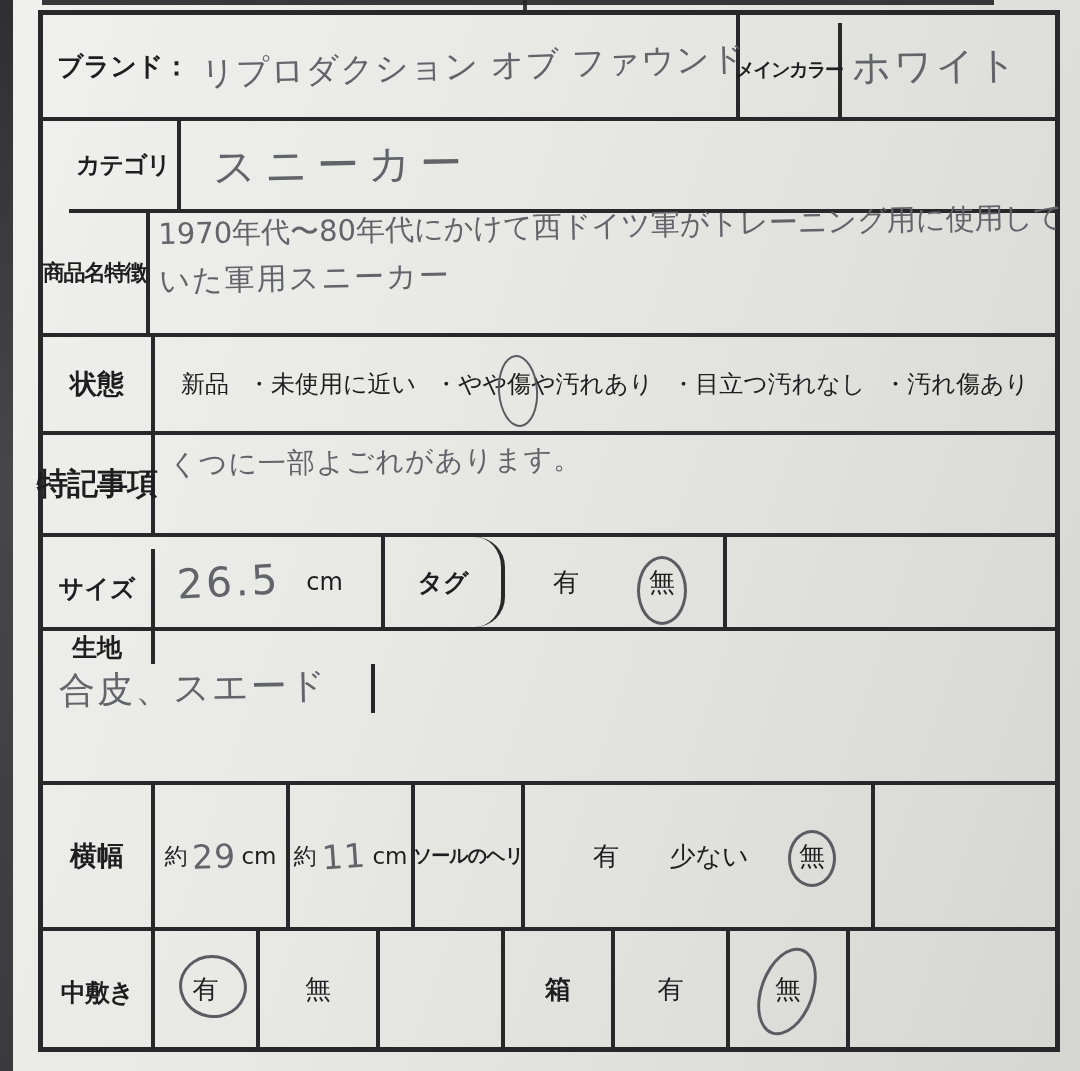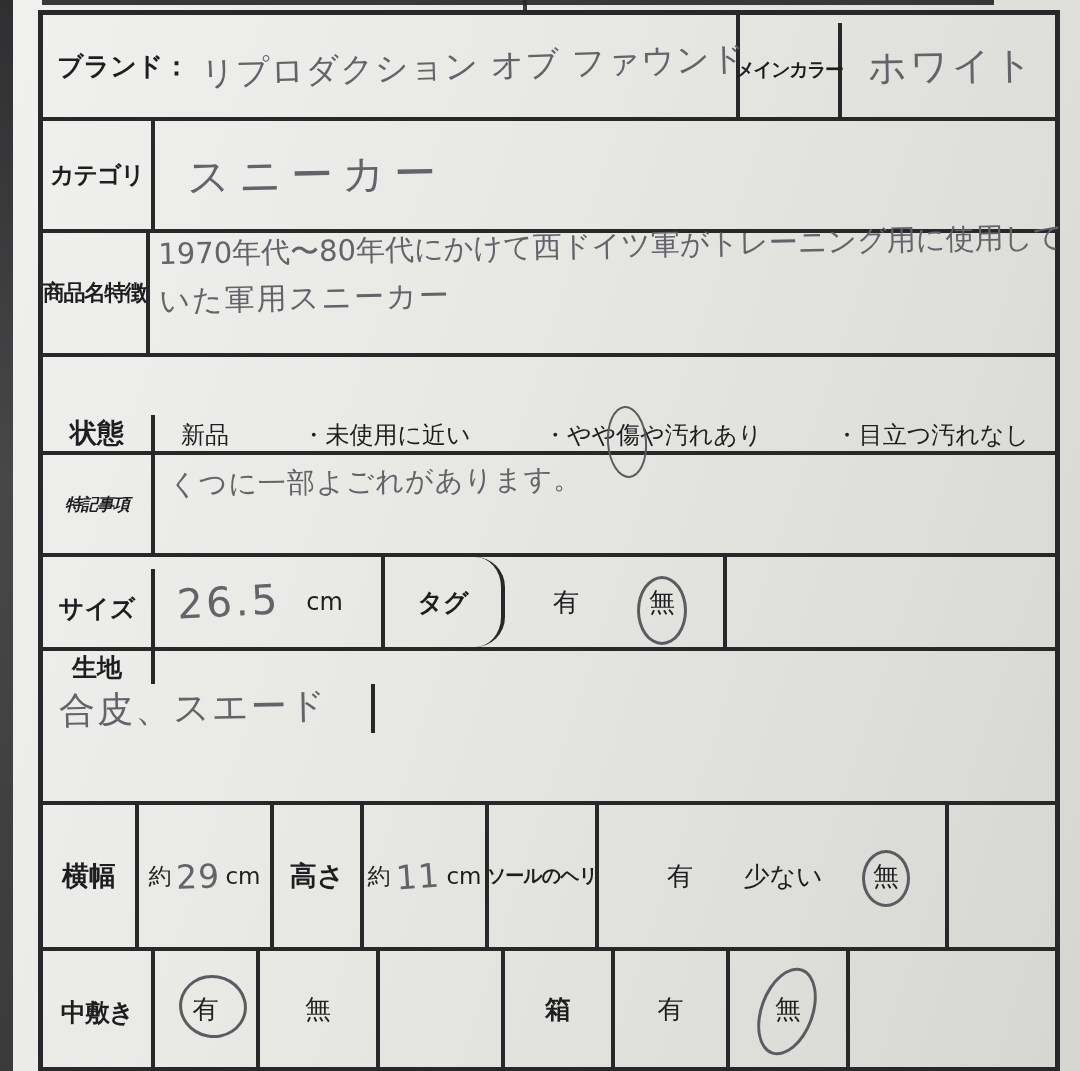--- a/index.html
+++ b/index.html
@@ -51,63 +51,64 @@
 <div class="sheet">
 
   <div class="row" style="height:106px;">
     <div class="cell" style="width:697px;padding-left:14px;">
       <span class="pr" style="font-weight:bold;font-size:26px;white-space:nowrap;">ブランド：</span>
       <span class="hw" style="font-size:33px;margin-left:12px;transform:rotate(-1.6deg);white-space:nowrap;">リプロダクション オブ ファウンド</span>
     </div>
     <div class="cell lbl" style="width:102px;margin-top:8px;">
       <span style="font-size:19px;letter-spacing:-1.5px;white-space:nowrap;">メインカラー</span>
     </div>
-    <div class="cell end" style="padding-left:26px;font-family:Liberation Mono, monospace;">
+    <div class="cell end" style="padding-left:10px;font-family:Liberation Mono, monospace;">
       <span class="hw" style="font-size:38px;transform:rotate(-1deg);letter-spacing:3px;">ホワイト</span>
     </div>
   </div>
 
-  <div class="row" style="height:112px;">
+  <div class="row" style="height:92px;margin-left:26px;">
     <div class="cell lbl" style="width:112px;">
       <span style="font-size:24px;letter-spacing:-1px;white-space:nowrap;">カテゴリ</span>
     </div>
     <div class="cell end" style="padding-left:32px;">
       <span class="hw" style="font-size:42px;letter-spacing:9px;transform:rotate(-1deg);">スニーカー</span>
     </div>
   </div>
 
   <div class="row" style="height:124px;">
     <div class="cell lbl" style="width:112px;">
       <span style="font-size:22px;letter-spacing:-1.5px;white-space:nowrap;">商品名特徴</span>
     </div>
     <div class="cell end" style="align-items:flex-start;padding:2px 0 0 8px;">
       <div style="transform:rotate(-1.1deg);transform-origin:left top;">
         <div class="hw" style="font-size:29px;letter-spacing:0;white-space:nowrap;">1970年代〜80年代にかけて西ドイツ軍がトレーニング用に使用して</div>
         <div class="hw" style="font-size:30px;letter-spacing:2px;margin-top:6px;">いた軍用スニーカー</div>
       </div>
     </div>
   </div>
 
-  <div class="row" style="height:98px;align-items:flex-end;">
+  <div class="row" style="height:98px;">
     <div class="cell lbl" style="width:112px;">
       <span style="font-size:27px;">状態</span>
     </div>
     <div class="cell end" style="justify-content:space-between;padding:0 26px;font-size:24px;color:var(--print);">
       <span>新品</span>
       <span>・未使用に近い</span>
       <span style="white-space:nowrap;">
         <span>・やや</span><span class="circle c-kizu">傷</span><span>や汚れあり</span>
       </span>
       <span>・目立つ汚れなし</span>
+      <span>・汚れ傷あり</span>
     </div>
   </div>
 
   <div class="row" style="height:102px;">
     <div class="cell lbl" style="width:112px;">
-      <span style="font-size:17px;letter-spacing:-1px;white-space:nowrap;font-style:italic;">特記事項</span>
+      <span style="font-size:31px;letter-spacing:-1px;white-space:nowrap;">特記事項</span>
     </div>
     <div class="cell end" style="align-items:flex-start;padding:8px 0 0 14px;">
       <span class="hw" style="font-size:28px;transform:rotate(-0.8deg);letter-spacing:1px;">くつに一部よごれがあります。</span>
     </div>
   </div>
 
   <div class="row" style="height:94px;">
     <div class="cell lbl" style="width:112px;margin-top:12px;">
       <span style="font-size:25px;">サイズ</span>
     </div>
@@ -129,30 +130,27 @@
     <div class="cell lbl" style="width:112px;">
       <span style="font-size:25px;">生地</span>
     </div>
     <div class="cell" style="width:332px;padding-left:16px;">
       <span class="hw" style="font-size:36px;transform:rotate(-1.2deg);letter-spacing:2px;white-space:nowrap;">合皮、スエード</span>
     </div>
     <div class="cell end"></div>
   </div>
 
   <div class="row" style="height:146px;">
-    <div class="cell lbl" style="width:96px;">
+    <div class="cell lbl" style="width:112px;">
       <span style="font-size:27px;">横幅</span>
     </div>
     <div class="cell" style="width:135px;justify-content:center;">
       <span class="pr" style="font-size:23px;">約</span>
       <span class="hw" style="font-size:33px;margin:0 5px;transform:rotate(-2deg);">29</span>
       <span class="pr" style="font-size:23px;">cm</span>
-    </div>
-    <div class="cell lbl" style="width:90px;">
-      <span style="font-size:27px;">高さ</span>
     </div>
     <div class="cell" style="width:125px;justify-content:center;">
       <span class="pr" style="font-size:23px;">約</span>
       <span class="hw" style="font-size:33px;margin:0 6px;transform:rotate(-4deg);">11</span>
       <span class="pr" style="font-size:23px;">cm</span>
     </div>
     <div class="cell lbl" style="width:110px;">
       <span style="font-size:19px;letter-spacing:-1px;white-space:nowrap;">ソールのヘリ</span>
     </div>
     <div class="cell" style="width:350px;justify-content:space-between;padding:0 46px 0 68px;font-size:26px;color:var(--print);">

